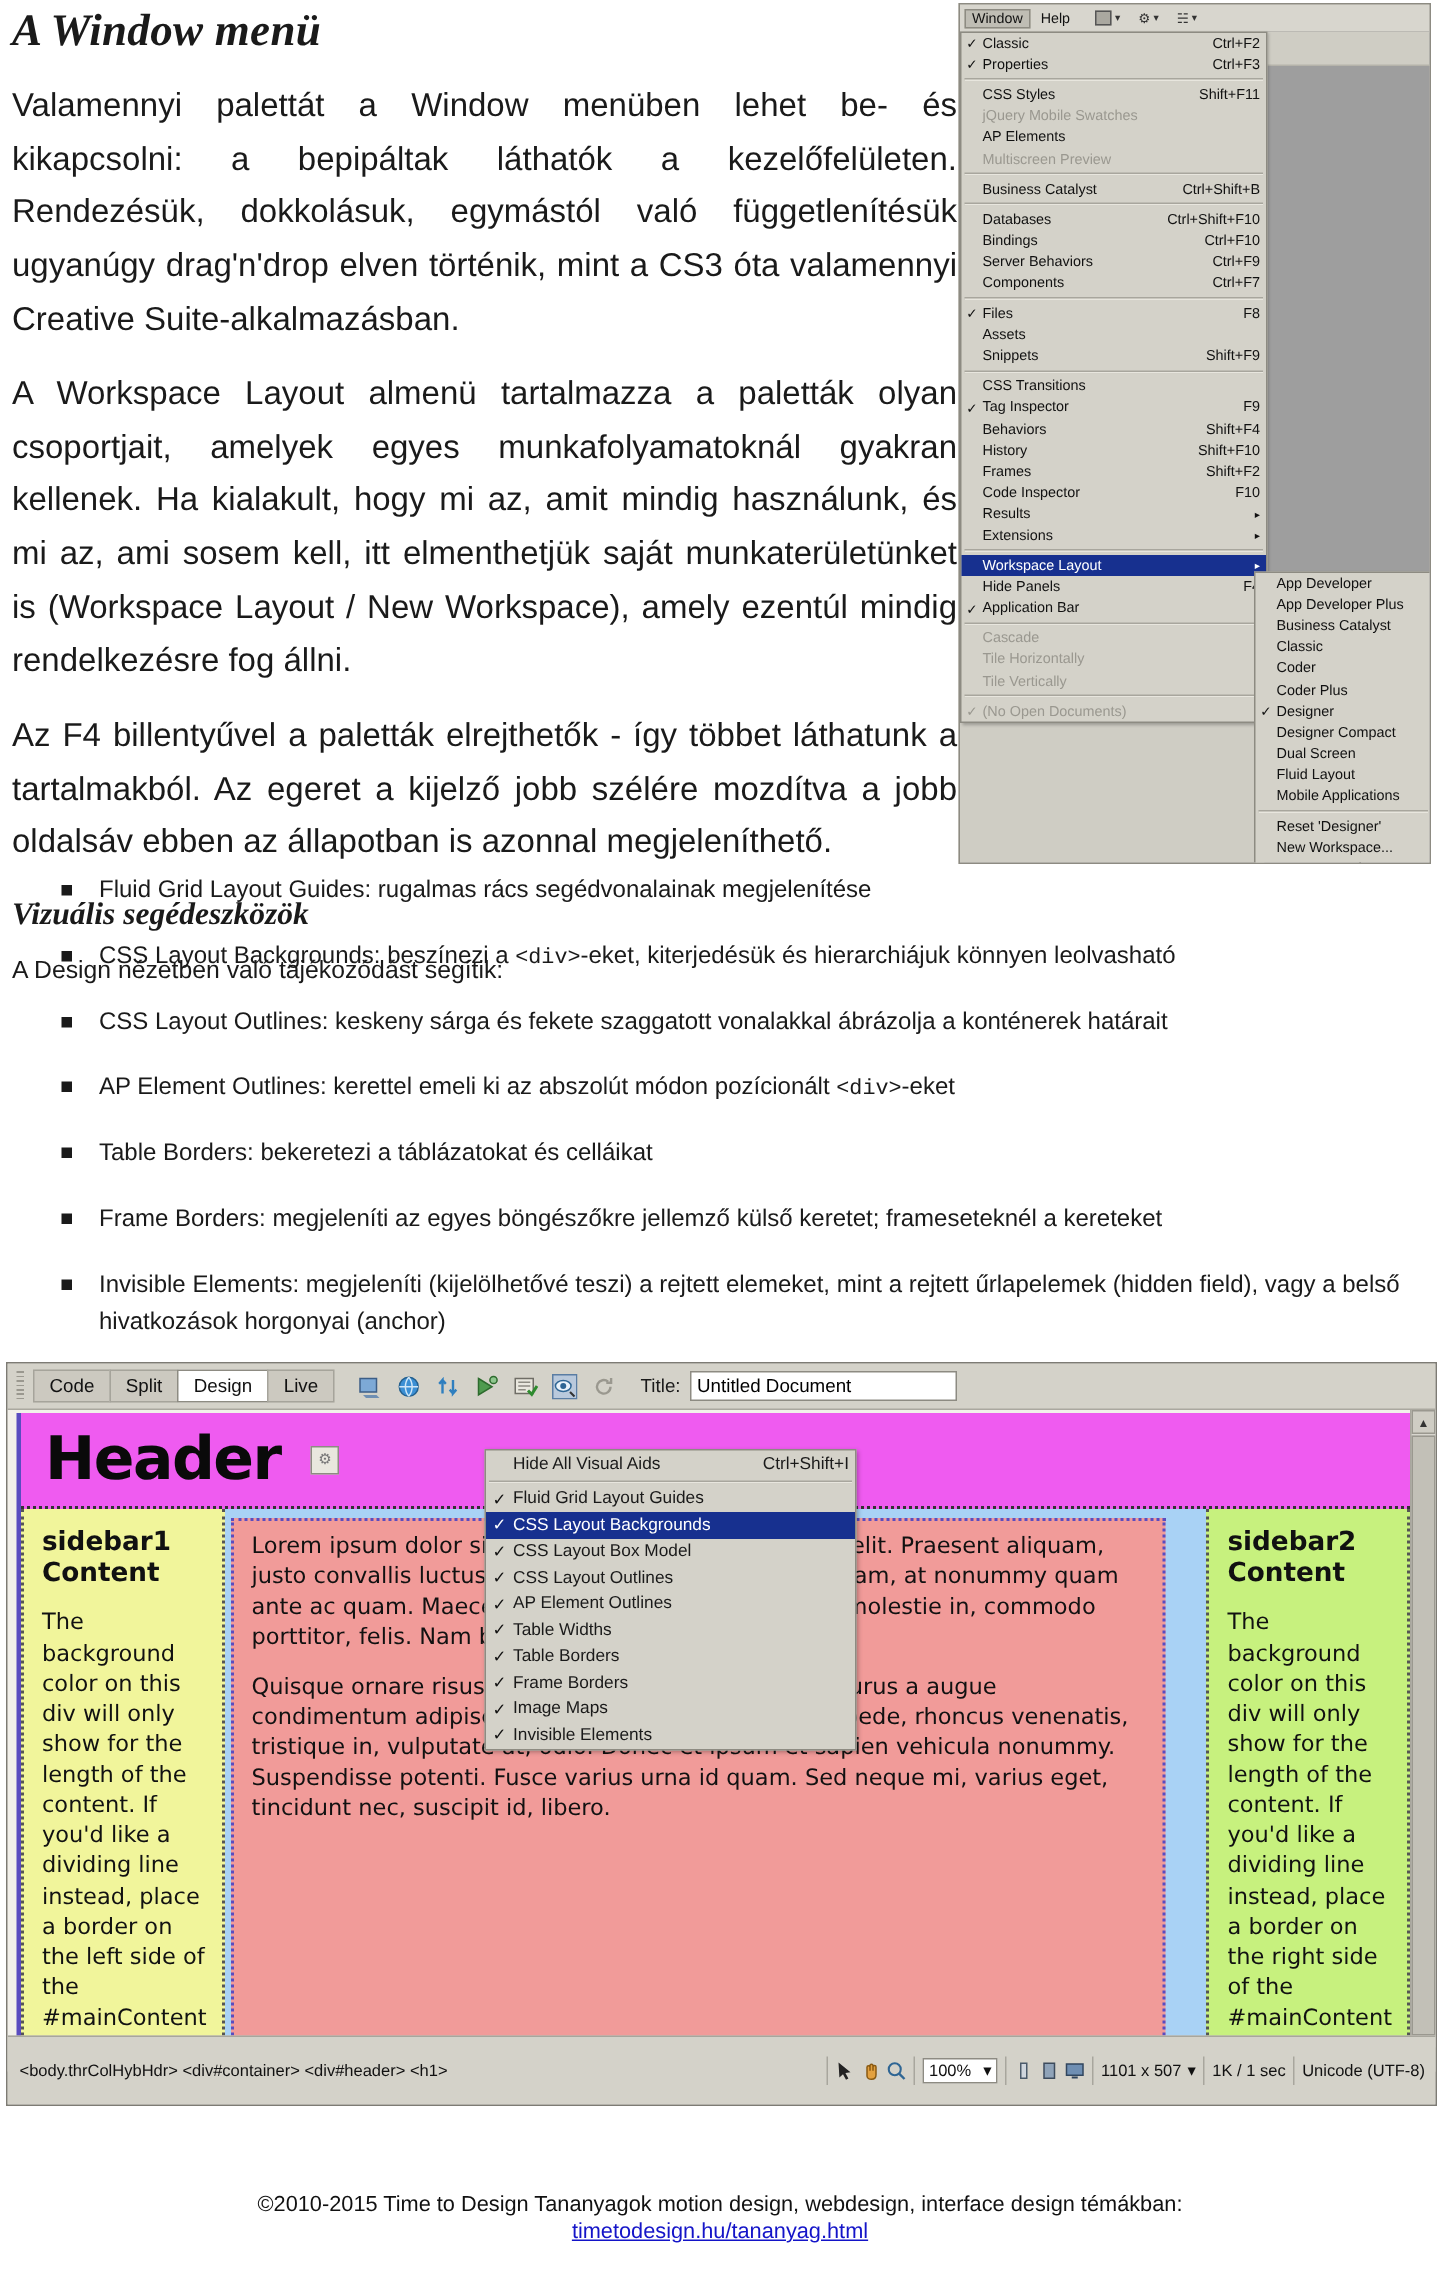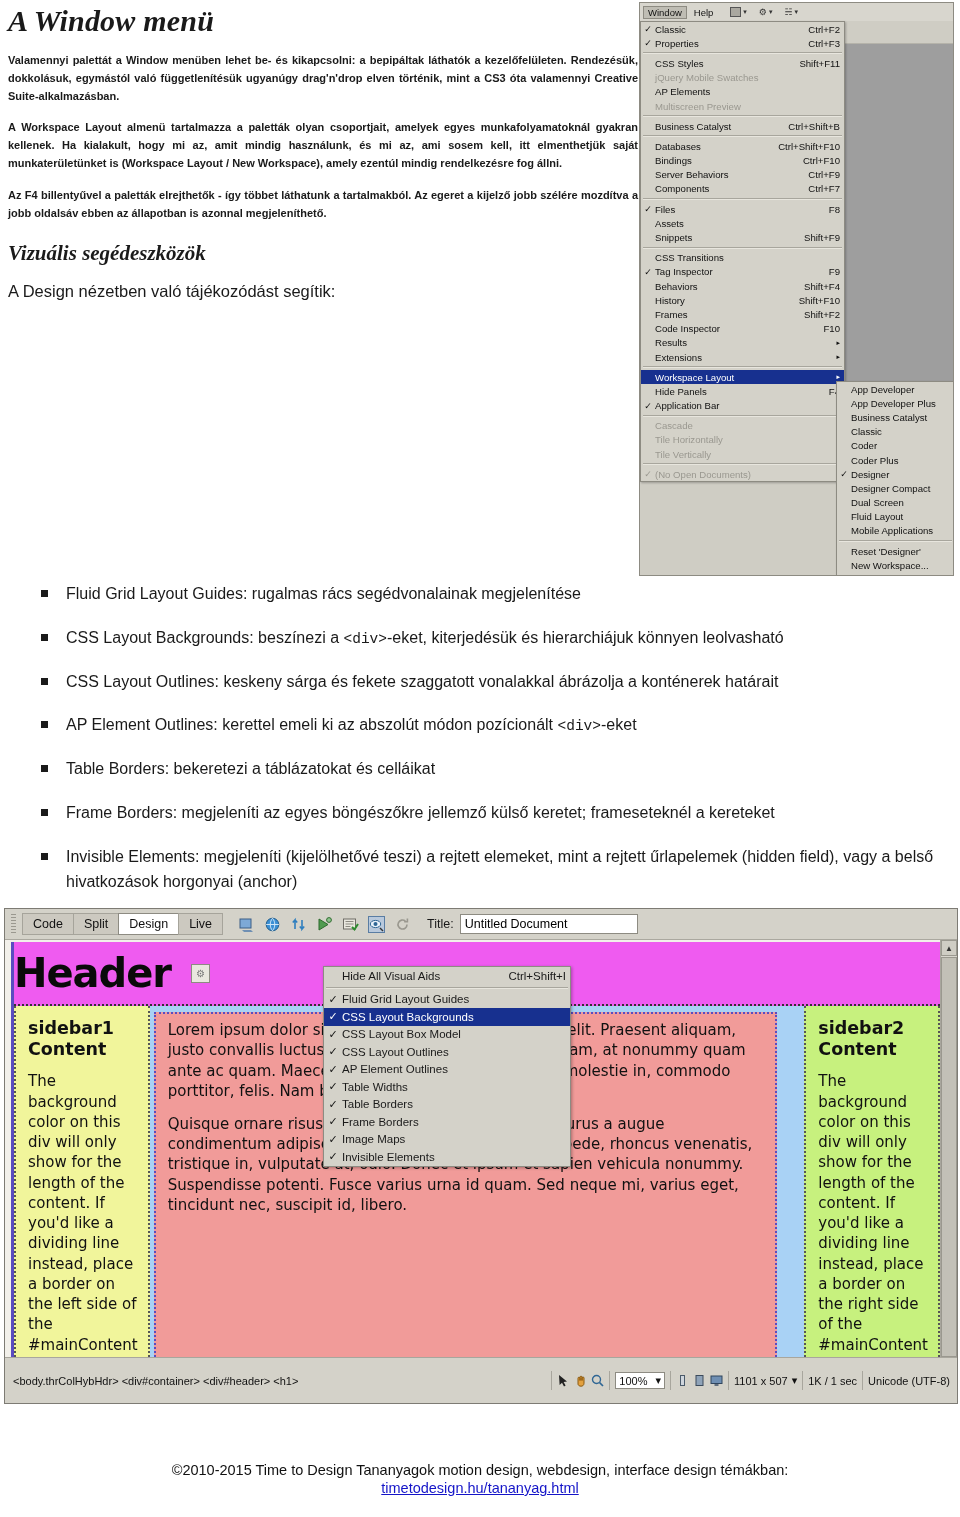--- a/index.html
+++ b/index.html
@@ -16,23 +16,22 @@
     font-family:"Liberation Serif",serif;
     font-style:italic;font-weight:bold;font-size:30px;
     margin:0 0 14px 0;letter-spacing:.2px;
   }
   h2.doc-sub{
     font-family:"Liberation Serif",serif;
     font-style:italic;font-weight:bold;font-size:21px;
     margin:18px 0 12px 0;
   }
   p.para{
-    font-size:11px;line-height:1.62;margin:0 0 14px 0;
+    font-size:22px;line-height:1.62;margin:0 0 14px 0;
     text-align:justify;
-    font-weight:bold;
   }
   p.lead{font-size:16.5px;line-height:1.62;margin:0 0 6px 0;text-align:left;}
 
   
   .bullets{position:absolute;left:8px;top:582px;width:944px;}
   .bullet{
     display:flex;align-items:flex-start;
     font-size:16px;line-height:1.55;margin-bottom:19px;
   }
   .bullet .sq{
@@ -117,21 +116,21 @@
   .canvas{position:absolute;left:0;top:31px;right:0;bottom:22px;background:#f2f0ea;overflow:hidden;}
   .vscroll{position:absolute;right:0;top:31px;bottom:22px;width:16px;background:#d8d6ce;border-left:1px solid #a8a69d;}
   .vscroll .arw{width:16px;height:16px;background:#cfcdc4;border:1px solid #9a988f;box-sizing:border-box;
       display:flex;align-items:center;justify-content:center;font-size:8px;color:#333;}
   .vscroll .arw.bot{position:absolute;bottom:0;}
   .vscroll .thumb{position:absolute;top:17px;left:0;width:16px;height:400px;background:#c2c0b7;border:1px solid #9a988f;box-sizing:border-box;}
 
   .container{position:absolute;left:6px;top:2px;right:17px;bottom:0;border-left:3px solid #5a4cc0;}
   .hdr{
     background:#ef5bf0;height:62px;border-bottom:2px dotted #333;
-    display:flex;align-items:center;padding-left:0;position:relative;
+    display:flex;align-items:center;padding-left:16px;position:relative;
   }
   .hdr h1{
     font-family:"DejaVu Sans",sans-serif;font-weight:bold;font-size:40px;margin:0;color:#0a0a0a;
     letter-spacing:-1px;
   }
   .anchor-ico{
     width:17px;height:17px;margin-left:20px;background:#e9e7de;border:1px solid #8d8b82;
     display:inline-flex;align-items:center;justify-content:center;font-size:10px;color:#777;
   }
   .cols{position:absolute;left:0;top:64px;right:0;bottom:0;background:#a9d2f5;display:flex;}

